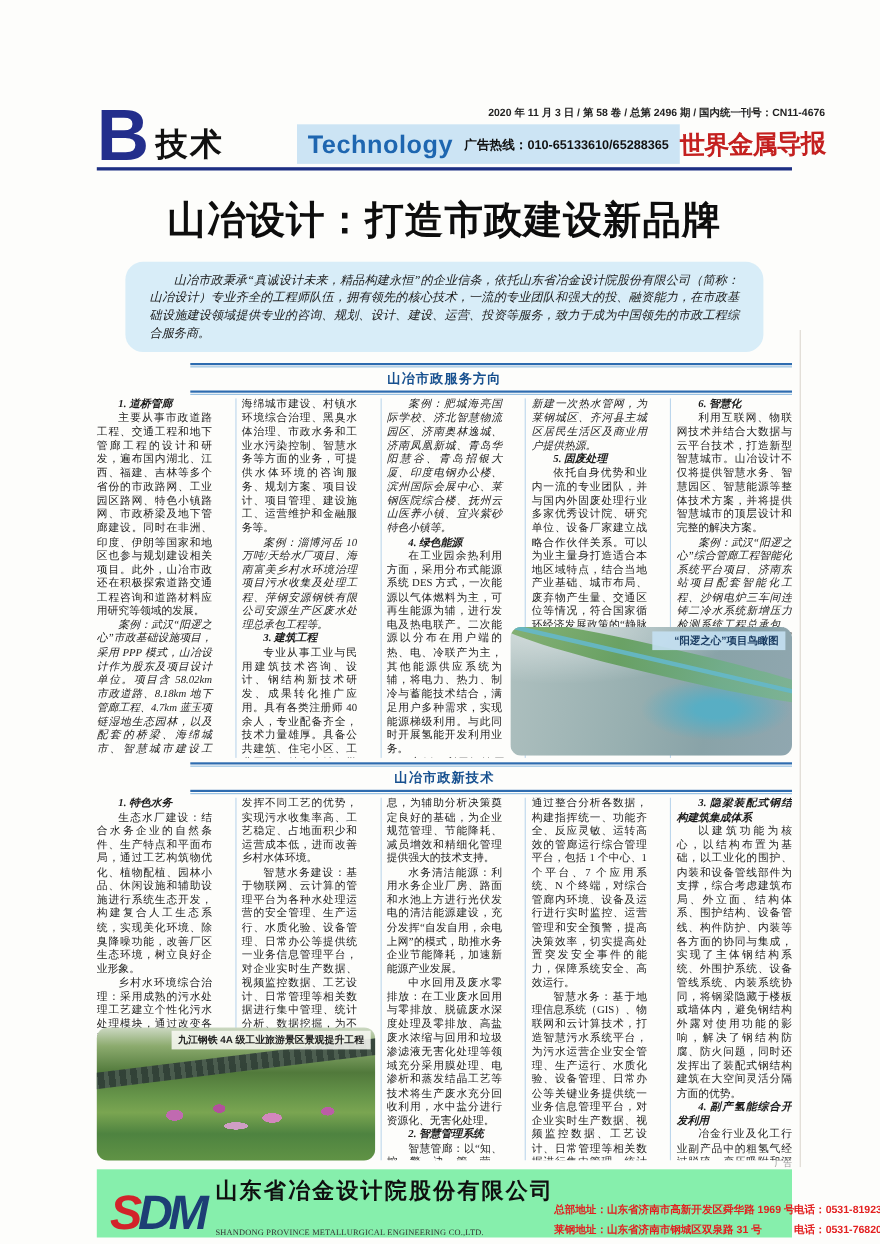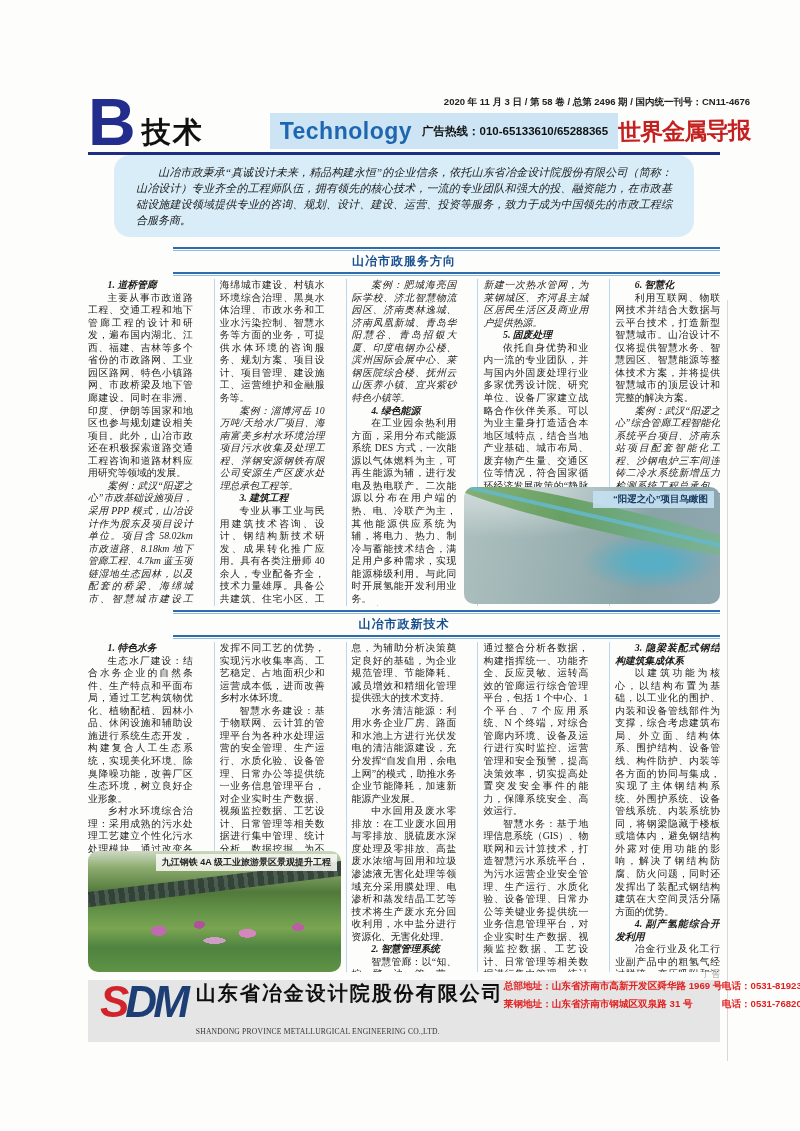--- a/index.html
+++ b/index.html
@@ -84,21 +84,21 @@
         radial-gradient(10px 7px at 44% 61%, #b2519b 0 55%, rgba(0,0,0,0) 56%),
         radial-gradient(16px 8px at 63% 68%, #d387bd 0 55%, rgba(0,0,0,0) 56%),
         radial-gradient(11px 7px at 83% 63%, #bb5ea6 0 55%, rgba(0,0,0,0) 56%),
         radial-gradient(20px 6px at 50% 74%, #cf9ec4 0 55%, rgba(0,0,0,0) 56%);}
   .cap-top{top:3px;right:4px;background:rgba(250,250,246,.85);color:#222;font-size:9px;}
 
   
   .footer-wrap{position:relative;margin-top:8px;}
   .ad-mark{position:absolute;top:-11px;right:0;font-size:8px;color:#999;
            font-family:"Liberation Sans","DejaVu Sans",sans-serif;}
-  .footer-bar{background:#e5e5e5;height:62px;display:flex;align-items:flex-start;padding:0 12px;
+  .footer-bar{background:#86efac;height:62px;display:flex;align-items:flex-end;padding:0 12px;
               box-sizing:border-box;}
   .sdm{font-family:"Liberation Sans","DejaVu Sans",sans-serif;font-weight:900;font-style:italic;
        font-size:44px;letter-spacing:-4px;line-height:1;margin-right:10px;white-space:nowrap;}
   .sdm .s{color:#d2232a;}
   .sdm .dm{color:#1d3e75;}
   .company .cn{font-family:"Liberation Sans","DejaVu Sans",sans-serif;font-weight:700;
                font-size:20px;color:#0f0f0f;letter-spacing:2px;white-space:nowrap;}
   .company .en{font-size:7.6px;color:#333;letter-spacing:.2px;margin-top:20px;white-space:nowrap;}
   .contacts{margin-left:auto;display:grid;row-gap:5px;
             font-family:"Liberation Sans","DejaVu Sans",sans-serif;
@@ -122,20 +122,21 @@
         <div class="tech-bar">
           <span class="tech">Technology</span>
           <span class="hotline">广告热线：010-65133610/65288365</span>
         </div>
         <div class="paper-logo">世界金属导报</div>
       </div>
     </div>
   </header>
   <div class="navy-rule"></div>
 
+  <h1>山冶设计：打造市政建设新品牌</h1>
   <div class="intro">山冶市政秉承“真诚设计未来，精品构建永恒”的企业信条，依托山东省冶金设计院股份有限公司（简称：山冶设计）专业齐全的工程师队伍，拥有领先的核心技术，一流的专业团队和强大的投、融资能力，在市政基础设施建设领域提供专业的咨询、规划、设计、建设、运营、投资等服务，致力于成为中国领先的市政工程综合服务商。</div>
 
   <section>
     <div class="sec-rule"></div>
     <div class="sec-title">山冶市政服务方向</div>
     <div class="sec-rule"></div>
     <div class="cols cols-1">
         <div class="col">
           <p class="h">1. 道桥管廊</p>
           <p class="p">主要从事市政道路工程、交通工程和地下管廊工程的设计和研发，遍布国内湖北、江西、福建、吉林等多个省份的市政路网、工业园区路网、特色小镇路网、市政桥梁及地下管廊建设。同时在非洲、印度、伊朗等国家和地区也参与规划建设相关项目。此外，山冶市政还在积极探索道路交通工程咨询和道路材料应用研究等领域的发展。</p>

